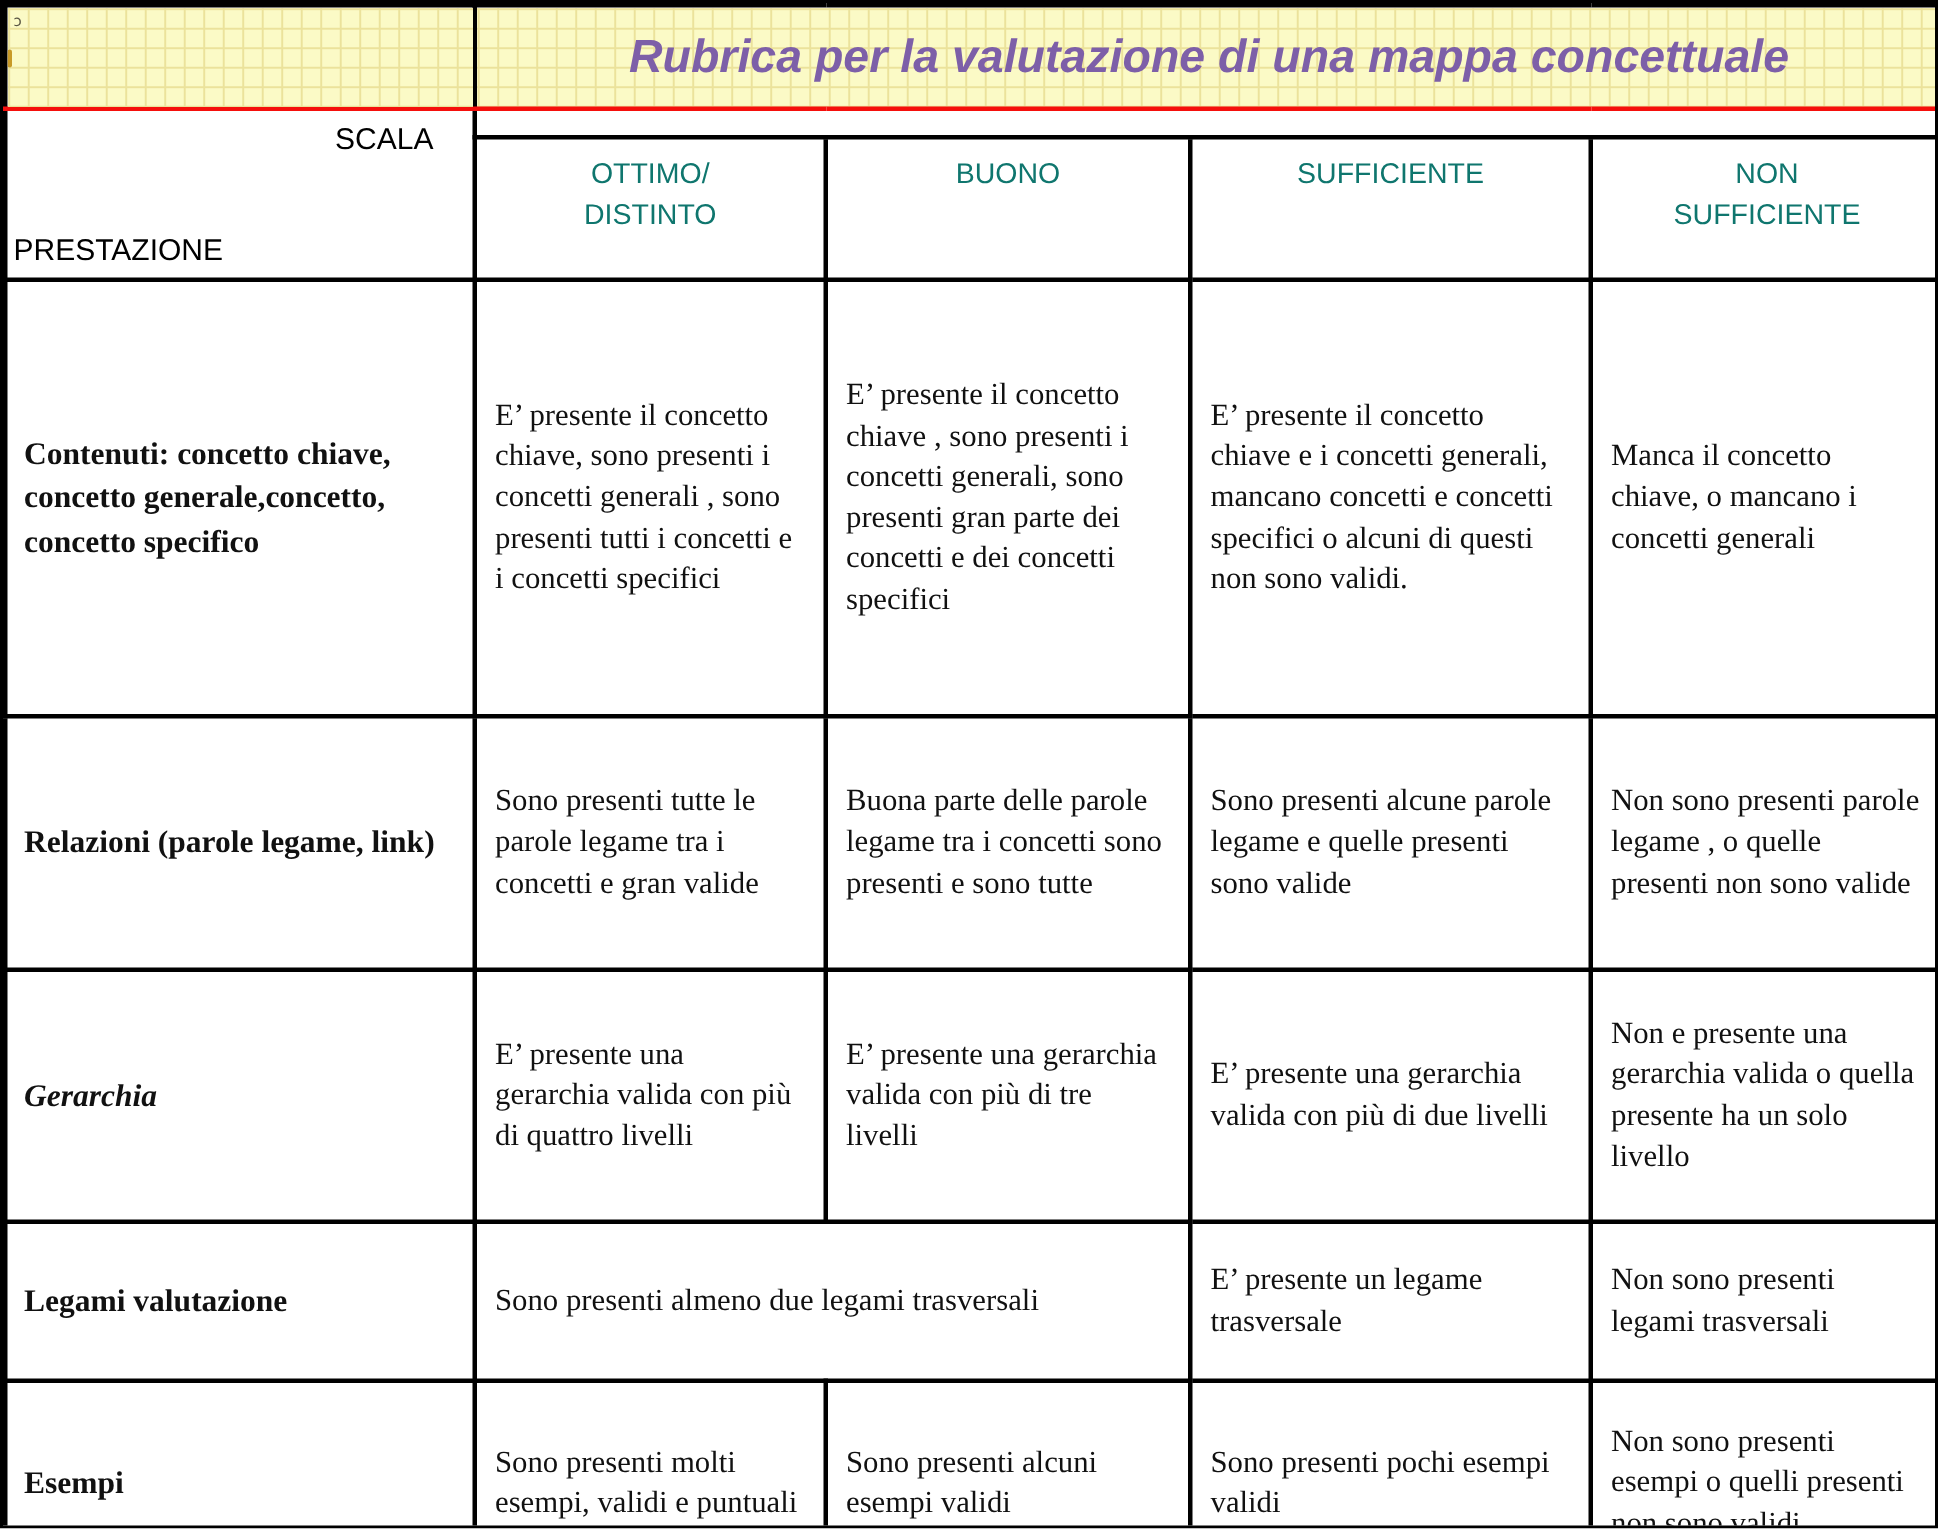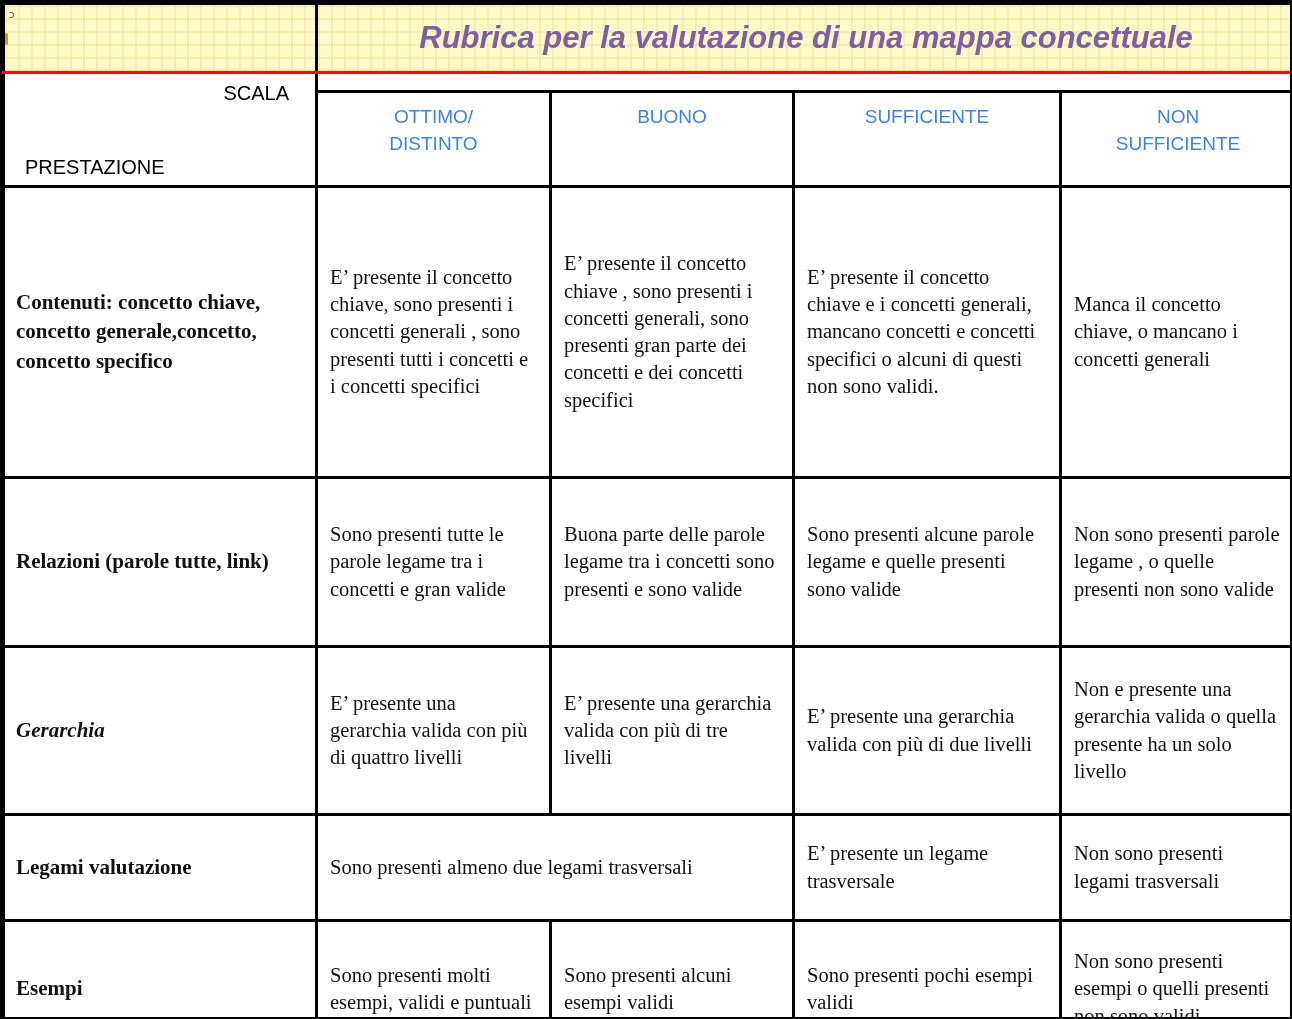--- a/index.html
+++ b/index.html
@@ -56,30 +56,30 @@
     vertical-align:top;
     font-family:"Liberation Sans", sans-serif;
     font-size:20px;color:#000;
     padding:0;
   }
   .axis-inner{
     display:flex;flex-direction:column;justify-content:space-between;
     height:97px;padding:8px 0 2px 0;align-items:flex-end;
   }
   .axis-scala{align-self:flex-end;padding-right:26px;}
-  .axis-prestazione{align-self:flex-start;padding-left:20px;}
+  .axis-prestazione{align-self:flex-start;padding-left:4px;}
   
   .gap-cell{border-top:3px solid #F50F0C;border-bottom:3px solid #000;background:#fff;}
   
   .head{
     vertical-align:top;
     text-align:center;
     padding-top:11px;
     font-family:"Liberation Sans", sans-serif;
-    font-size:19px;color:#3b82f6;
+    font-size:19px;color:#0f766e;
     white-space:pre-line;
     line-height:1.4;
   }
   
   .label-cell{
     font-weight:bold;
     font-size:21px;
     line-height:1.4;
     padding:4px 10px 4px 11px;
     margin-top:31px;
@@ -133,23 +133,23 @@
 
     <tr>
       <td class="label-cell" style="height:280px;">Contenuti: concetto chiave, concetto generale,concetto, concetto specifico</td>
       <td class="body-cell">E’ presente il concetto chiave, sono presenti i concetti generali , sono presenti tutti i concetti e i concetti specifici</td>
       <td class="body-cell">E’ presente il concetto chiave , sono presenti i concetti generali, sono presenti gran parte dei concetti e dei concetti specifici</td>
       <td class="body-cell">E’ presente il concetto chiave e i concetti generali, mancano concetti e concetti specifici o alcuni di questi non sono validi.</td>
       <td class="body-cell">Manca il concetto chiave, o mancano i concetti generali</td>
     </tr>
 
     <tr>
-      <td class="label-cell" style="height:158px;">Relazioni (parole tutte, link)</td>
+      <td class="label-cell" style="height:158px;">Relazioni (parole legame, link)</td>
       <td class="body-cell">Sono presenti tutte le parole legame tra i concetti e gran valide</td>
-      <td class="body-cell">Buona parte delle parole legame tra i concetti sono presenti e sono valide</td>
+      <td class="body-cell">Buona parte delle parole legame tra i concetti sono presenti e sono tutte</td>
       <td class="body-cell">Sono presenti alcune parole legame e quelle presenti sono valide</td>
       <td class="body-cell">Non sono presenti parole legame , o quelle presenti non sono valide</td>
     </tr>
 
     <tr>
       <td class="label-cell" style="height:157px;font-style:italic;">Gerarchia</td>
       <td class="body-cell">E’ presente una gerarchia valida con più di quattro livelli</td>
       <td class="body-cell">E’ presente una gerarchia valida con più di tre livelli</td>
       <td class="body-cell">E’ presente una gerarchia valida con più di due livelli</td>
       <td class="body-cell">Non e presente una gerarchia valida o quella presente ha un solo livello</td>

